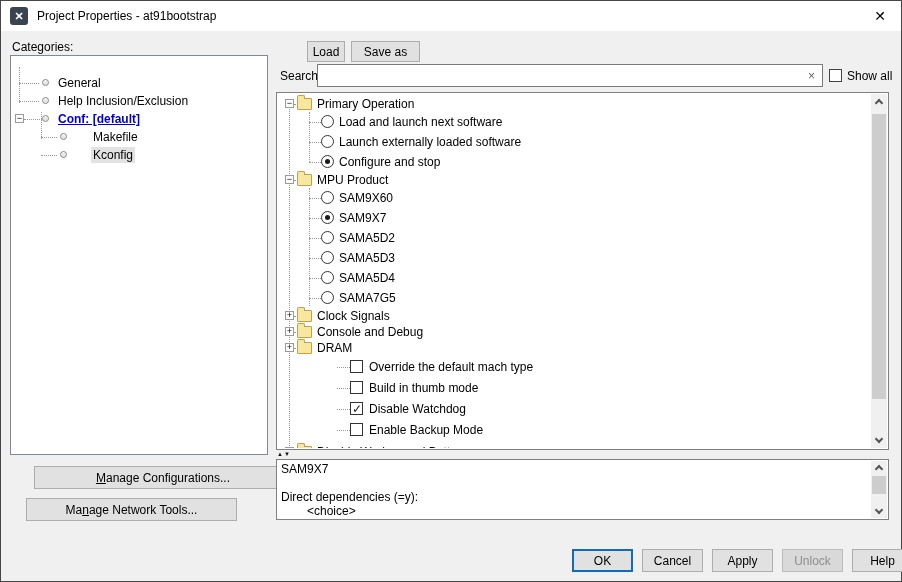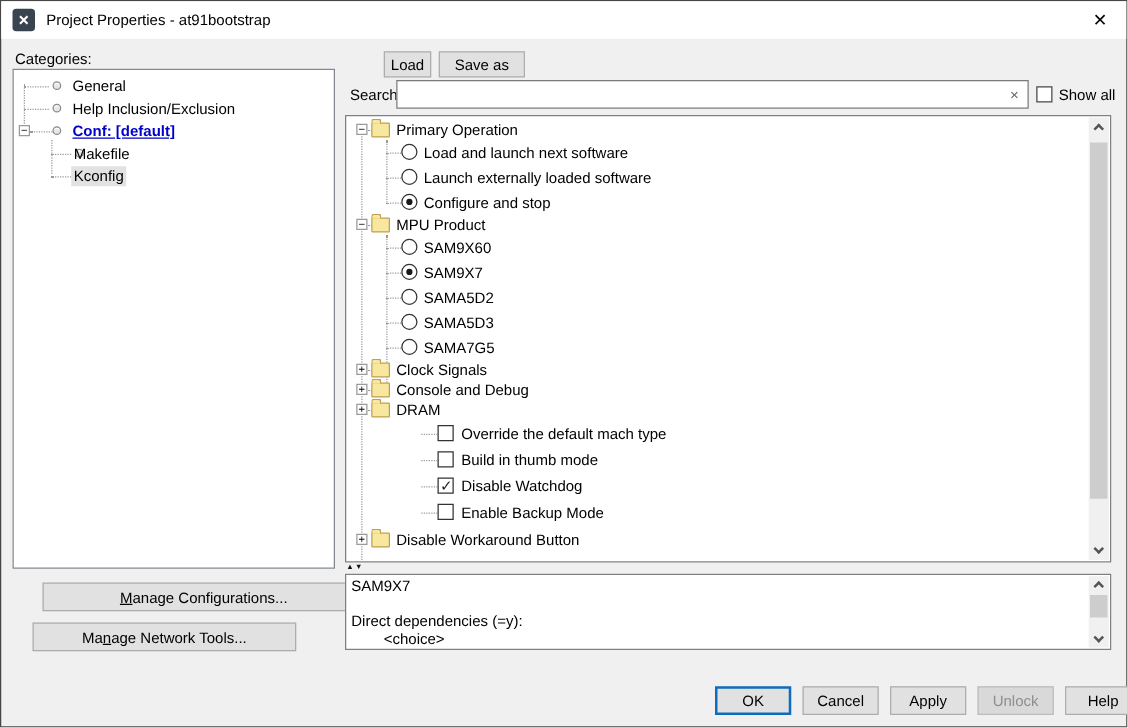--- a/index.html
+++ b/index.html
@@ -12,35 +12,35 @@
   
   .titlebar{position:absolute;left:1px;top:1px;right:1px;height:30px;background:#ffffff;
     display:flex;align-items:center;padding:0 9px;gap:9px;}
   .appicon{width:18px;height:18px;background:#3a4450;border-radius:3px;color:#fff;
     display:flex;align-items:center;justify-content:center;font-size:11px;font-weight:bold;flex:0 0 auto;}
   .title-text{flex:1 1 auto;white-space:nowrap;overflow:hidden;}
   .close-btn{font-size:14px;color:#000;padding:2px 6px;cursor:default;}
   
   .cat-label{position:absolute;left:12px;top:40px;}
   .cat-panel{position:absolute;left:10px;top:55px;width:258px;height:400px;background:#fff;
-    border:1px solid #828790;padding-top:4px;overflow:hidden;}
+    border:1px solid #828790;padding-top:18px;overflow:hidden;}
   .crow{position:relative;height:18px;}
   .cstub{position:absolute;top:50%;border-top:1px dotted #9a9a9a;}
   .crow.lvl1 .cstub{left:8px;width:20px;}
   .crow.lvl2 .cstub{left:30px;width:16px;}
   .crow.hasbox .cstub{left:13px;width:18px;}
   .cexpand{position:absolute;left:4px;top:4px;width:9px;height:9px;background:#fff;border:1px solid #9a9a9a;
     font-size:9px;line-height:7px;text-align:center;color:#000;}
   .ccircle{position:absolute;top:5px;width:7px;height:7px;border-radius:50%;
     border:1px solid #8a8a8a;background:#e6e6e6;box-shadow:inset 0 1px 1px #fff;}
   .crow.lvl1 .ccircle{left:31px;}
   .crow.lvl2 .ccircle{left:49px;}
   .clabel{position:absolute;top:1px;white-space:nowrap;padding:0 2px;line-height:16px;}
   .crow.lvl1 .clabel{left:45px;}
-  .crow.lvl2 .clabel{left:46px;}
+  .crow.lvl2 .clabel{left:80px;}
   .conf-link{color:#0000cc;font-weight:bold;text-decoration:underline;}
   .clabel.selected{background:#e2e2e2;}
   .cspine{position:absolute;border-left:1px dotted #9a9a9a;}
   
   .btn{position:absolute;background:#e1e1e1;border:1px solid #adadad;
     display:flex;align-items:center;justify-content:center;font-size:12px;cursor:default;white-space:nowrap;margin-left:24px;}
   .btn u{text-decoration:underline;}
   .btn.default-focus{border:2px solid #0f6cbd;}
   .btn.disabled{background:#d9d9d9;border-color:#bcbcbc;color:#8e8e8e;}
   
@@ -216,20 +216,25 @@
           <span class="tlabel">SAMA5D2</span>
         </div>
         <div class="trow t-radio">
           <span class="stub"></span>
           <span class="radio"></span>
           <span class="tlabel">SAMA5D3</span>
         </div>
         <div class="trow t-radio">
           <span class="stub"></span>
           <span class="radio"></span>
+          <span class="tlabel">SAMA5D4</span>
+        </div>
+        <div class="trow t-radio">
+          <span class="stub"></span>
+          <span class="radio"></span>
           <span class="tlabel">SAMA7G5</span>
         </div>
         <div class="trow t-folder">
           <span class="stub"></span>
           <span class="expandbox">+</span>
           <span class="ficon"></span>
           <span class="tlabel">Clock Signals</span>
         </div>
         <div class="trow t-folder">
           <span class="stub"></span>

